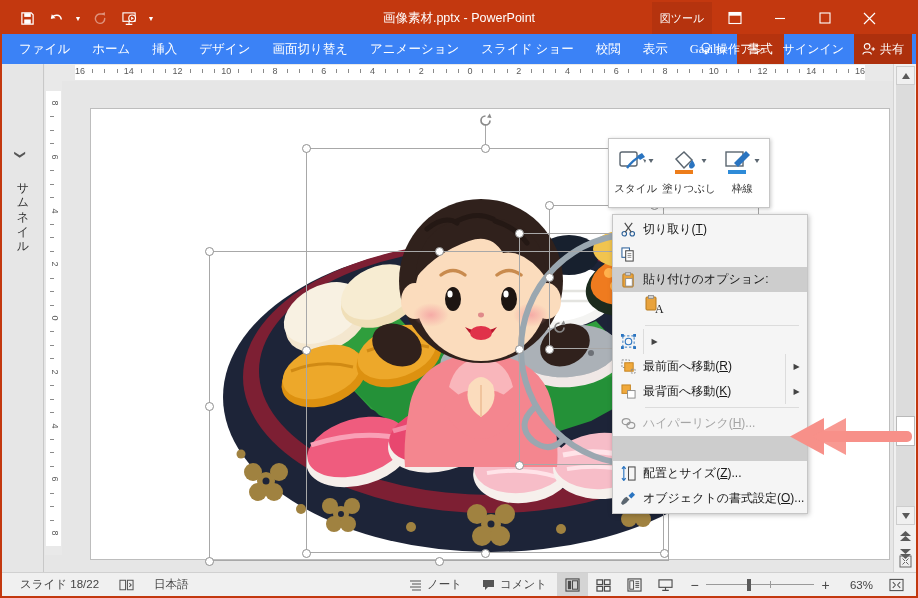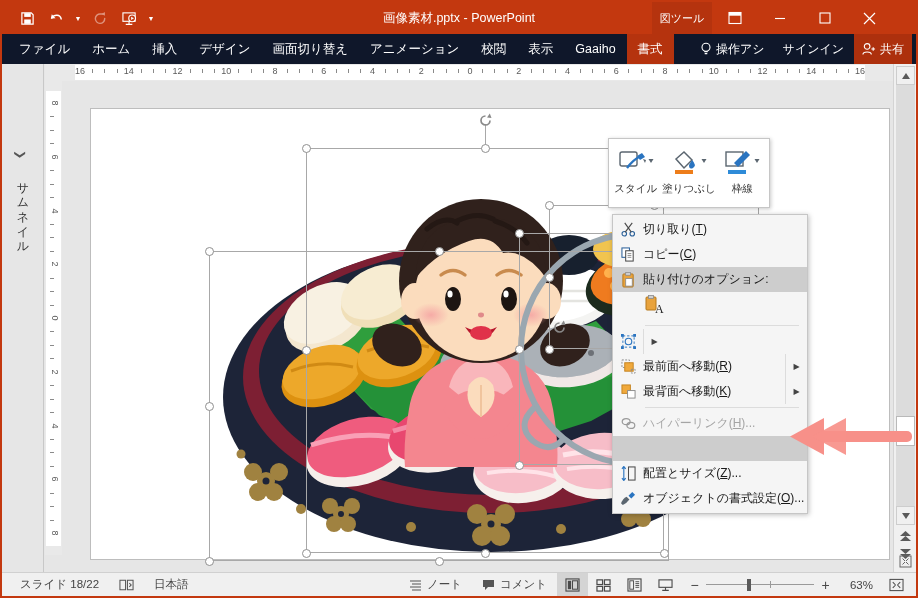--- a/index.html
+++ b/index.html
@@ -46,21 +46,22 @@
   }
   .win-ctrl { position: absolute; top: 0; height: 32px; display: flex; align-items: center; }
   .win-ctrl > div {
     width: 45px; height: 32px; display: flex; align-items: center; justify-content: center;
     color: #ffffff;
   }
 
   
   .ribbon {
     position: absolute; left: 0; top: 32px; width: 914px; height: 30px;
-    background: #0f172a;
+    background: #3b82f6;
+    font-family: Liberation Serif, serif;
   }
   .tabs { position: absolute; left: 6px; top: 0; height: 30px; display: flex; align-items: center; }
   .tab {
     height: 30px; padding: 0 11px;
     display: flex; align-items: center;
     font-size: 12.5px; color: #ffffff; white-space: nowrap;
   }
   .tab.tool-tab { background: #b5330e; }
   .ribbon-right {
     position: absolute; right: 4px; top: 0; height: 30px;
@@ -318,20 +319,23 @@
           <span>挿入</span>
         </div>
         <div class="tab">
           <span>デザイン</span>
         </div>
         <div class="tab">
           <span>画面切り替え</span>
         </div>
         <div class="tab">
           <span>アニメーション</span>
+        </div>
+        <div class="tab">
+          <span>スライド ショー</span>
         </div>
         <div class="tab">
           <span>校閲</span>
         </div>
         <div class="tab">
           <span>表示</span>
         </div>
         <div class="tab">
           <span>Gaaiho</span>
         </div>
@@ -875,21 +879,20 @@
         <span class="ctx-sub" style="border-left: none;"></span>
       </div>
       <div class="ctx-item">
         <span class="ctx-ico">
           <svg width="15" height="15" viewBox="0 0 16 16">
             <rect x="1" y="1" width="8" height="10" fill="#fff" stroke="#2a6099" stroke-width="1.1"></rect>
             <rect x="5" y="4" width="8" height="11" fill="#fff" stroke="#4a4a4a" stroke-width="1.1"></rect>
             <path d="M7 7 h4 M7 9 h4 M7 11 h4" stroke="#7a7a7a" stroke-width="0.9"></path>
           </svg>
         </span>
-        <span class="ctx-label">コピー(<u>C</u>)</span>
         <span class="ctx-sub" style="border-left: none;"></span>
       </div>
       <div class="ctx-item hl">
         <span class="ctx-ico">
           <svg width="15" height="16" viewBox="0 0 16 17">
             <rect x="2" y="2" width="11" height="14" rx="1" fill="#e8a33d" stroke="#b5781c" stroke-width="1"></rect>
             <rect x="5" y="0.5" width="5" height="3" fill="#cfcfcf" stroke="#8a8a8a" stroke-width="0.8"></rect>
             <rect x="5" y="7" width="7" height="8" fill="#fff" stroke="#8a8a8a" stroke-width="0.9"></rect>
           </svg>
         </span>

